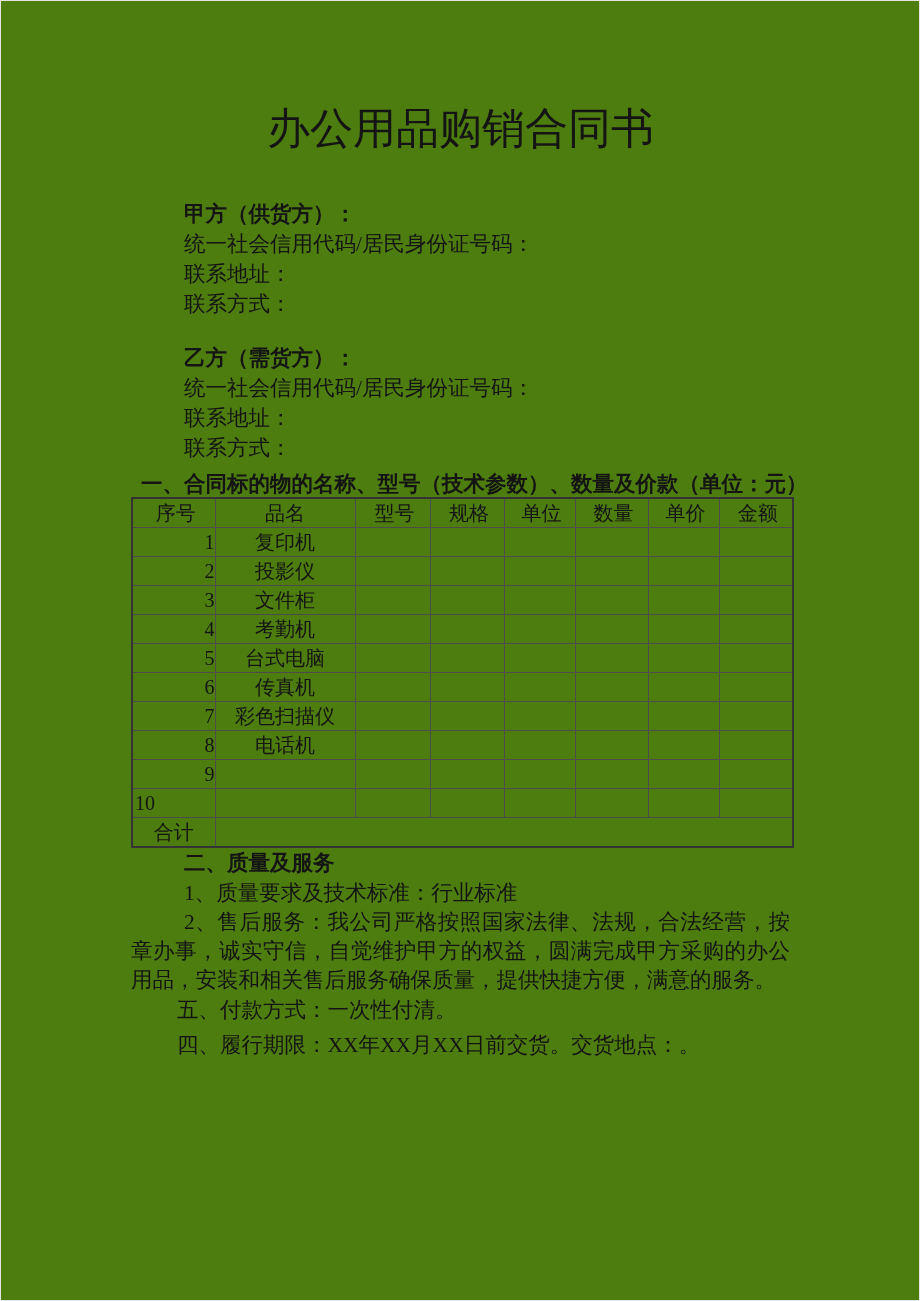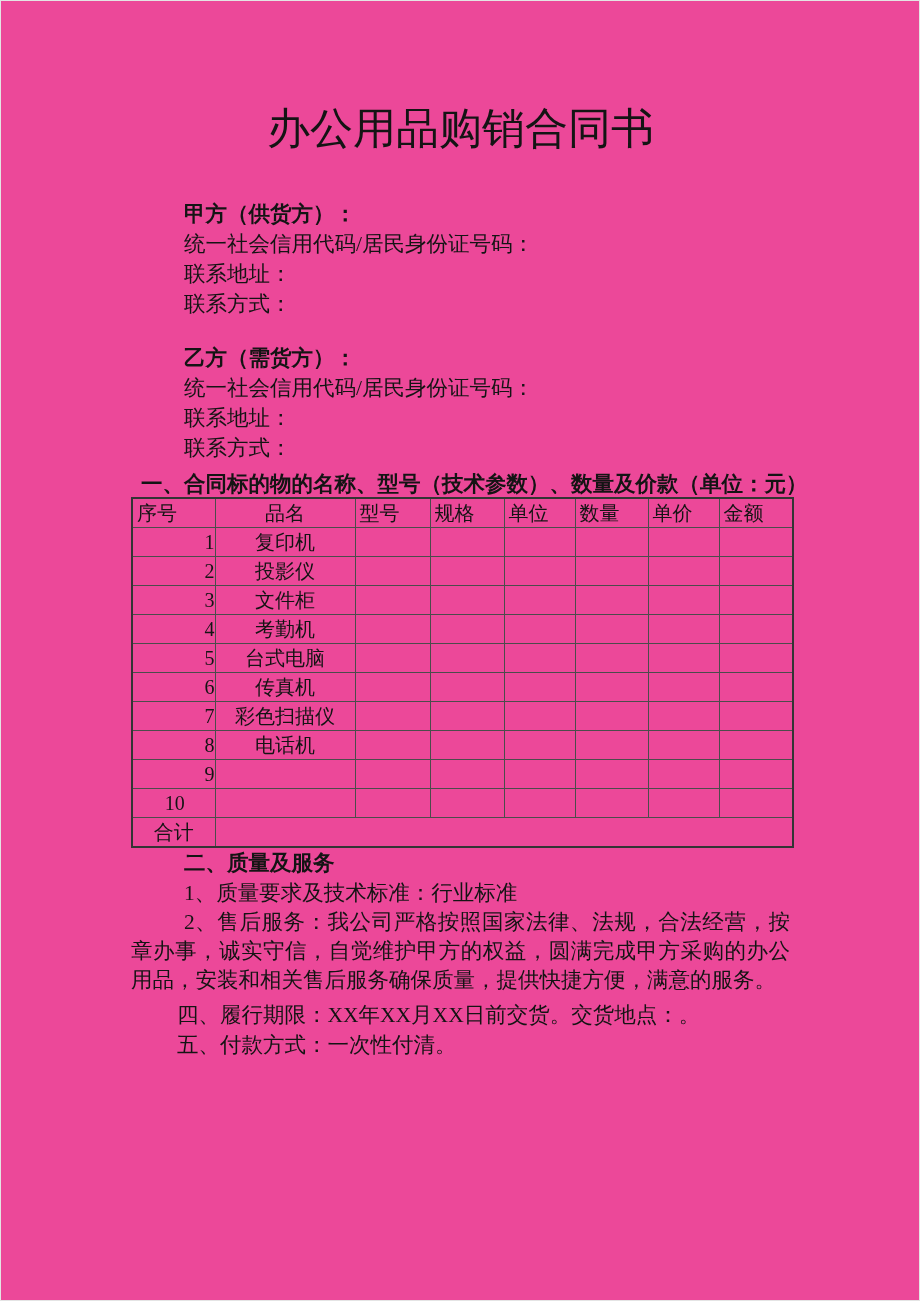--- a/index.html
+++ b/index.html
@@ -8,21 +8,21 @@
     font-family:"Liberation Serif","DejaVu Serif",serif;
     color:#141414;
     font-size:21.5px;
   }
   .page{
     box-sizing:border-box;
     width:920px;height:1301px;
     border:1px solid #e4e4e4;
     padding:96px 129px 0 130px;
     overflow:hidden;
-    background:#ec4899;
+    background:#4d7c0f;
   }
   p{margin:0;line-height:30px;}
   .title{
     font-size:43px;
     font-weight:normal;
     text-align:center;
     line-height:64px;
     margin:0;
     white-space:nowrap;
   }
@@ -51,24 +51,24 @@
   }
   table.goods th,table.goods td{
     border:1px solid #4c4c4c;
     height:28px;
     padding:0;
     overflow:hidden;
     white-space:nowrap;
     font-weight:normal;
     vertical-align:middle;
   }
-  table.goods th{text-align:left;padding-left:4px;}
+  table.goods th{text-align:center;padding-left:4px;}
   table.goods th.col1{text-align:center;padding-left:0;}
   td.seq{text-align:right;padding-right:17px;}
-  td.seq.wide{text-align:center;padding-left:2px;padding-right:0;}
+  td.seq.wide{text-align:left;padding-left:2px;padding-right:0;}
   td.name{text-align:center;}
   td.total-label{text-align:center;padding-left:3px;}
 </style>
 </head>
 <body>
 
 <div class="page">
 
   <h1 class="title">办公用品购销合同书</h1>
 
@@ -218,16 +218,16 @@
           <td colspan="7"></td>
         </tr>
       </tbody>
   </table>
 
   <p class="h-sec ind sec2">二、质量及服务</p>
   <p class="ind">1、质量要求及技术标准：行业标准</p>
   <p class="para">2、售后服务：我公司严格按照国家法律、法规，合法经营，按章办事，诚实守信，自觉维护甲方的权益，圆满完成甲方采购的办公用品，安装和相关售后服务确保质量，提供快捷方便，满意的服务。</p>
 
 
+  <p class="ind4">五、付款方式：一次性付清。</p>
   <p class="ind4 line4">四、履行期限：XX年XX月XX日前交货。交货地点：。</p>
-  <p class="ind4">五、付款方式：一次性付清。</p>
 
 </div>
 
 </body></html>

